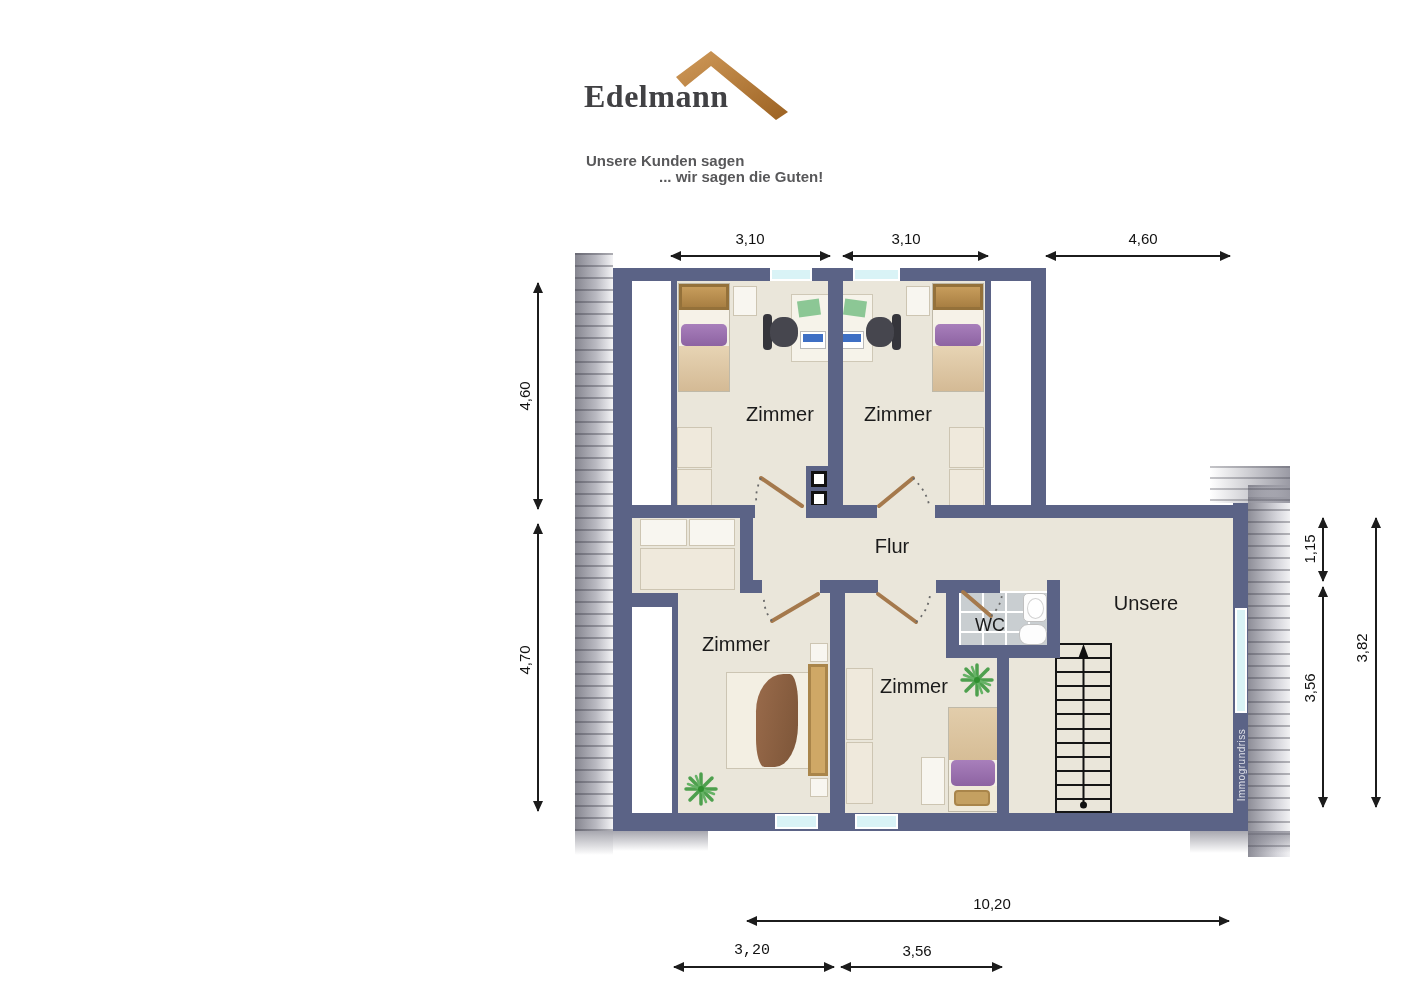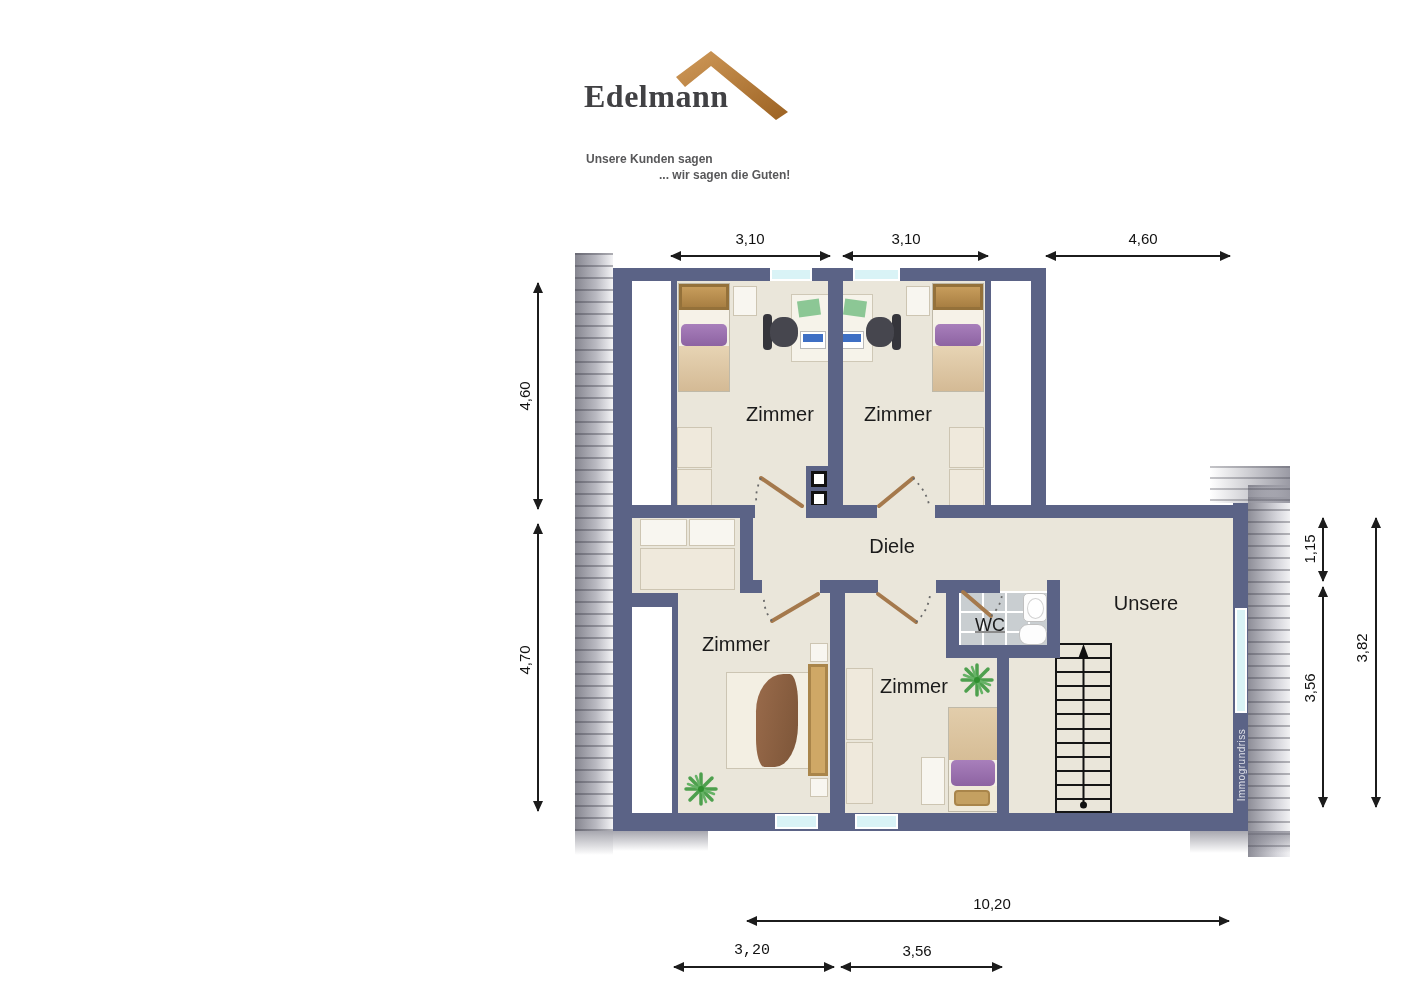--- a/index.html
+++ b/index.html
@@ -43,21 +43,21 @@
   .laptop-screen{position:absolute;left:2px;top:2px;right:2px;height:8px;background:#3e6fc4;}
   .stairs{position:absolute;border:2px solid #161616;background-image:repeating-linear-gradient(to bottom, transparent 0 12.1px, #161616 12.1px 14.1px);box-sizing:border-box;}
   .chimney-sq{position:absolute;width:16px;height:16px;background:#fff;border:3px solid #111;box-sizing:border-box;}
   .wc-tiles{position:absolute;background-color:#c9ced1;background-image:
       repeating-linear-gradient(to right,#ffffff 0 2px,transparent 2px 23px),
       repeating-linear-gradient(to bottom,#ffffff 0 2px,transparent 2px 20px);}
   .fixture{position:absolute;background:#fdfdfd;border:1px solid #c0c0c0;box-sizing:border-box;}
   .watermark{position:absolute;transform:translate(-50%,-50%) rotate(-90deg);font-size:10px;letter-spacing:.5px;color:rgba(255,255,255,.82);white-space:nowrap;}
   .brand-name{position:absolute;font-family:"Liberation Serif",serif;font-weight:bold;color:#414144;font-size:32px;letter-spacing:.5px;white-space:nowrap;}
   .brand-suffix{font-size:21px;}
-  .brand-tag{position:absolute;font-size:12px;font-weight:bold;color:#58585a;white-space:nowrap;}
+  .brand-tag{position:absolute;font-size:15px;font-weight:bold;color:#58585a;white-space:nowrap;}
   svg.overlay{position:absolute;left:0;top:0;pointer-events:none;}
 </style>
 </head>
 <body>
 
 <div id="canvas">
 
   <svg class="overlay" width="1416" height="1000">
     <defs>
       <linearGradient id="roofgrad" x1="0" y1="0" x2="1" y2="1">
@@ -224,22 +224,22 @@
       <line x1="-5" y1="-13" x2="5" y2="13" stroke="#66b366" stroke-width="2.5"></line>
       <line x1="-13" y1="-5" x2="13" y2="5" stroke="#66b366" stroke-width="2.5"></line>
       <circle cx="0" cy="0" r="3" fill="#2f8f2f" stroke="none"></circle>
     </g>
   </svg>
 
   <div class="room-label" style="left:780px;top:414px;">Zimmer</div>
   <div class="room-label" style="left:898px;top:414px;">Zimmer</div>
   <div class="room-label" style="left:736px;top:644px;">Zimmer</div>
   <div class="room-label" style="left:914px;top:686px;">Zimmer</div>
-  <div class="room-label" style="left:892px;top:546px;">Diele</div>
-  <div class="room-label" style="left:990px;top:625px;font-size:18px;text-decoration:underline;">WC</div>
+  <div class="room-label" style="left:892px;top:546px;">Flur</div>
+  <div class="room-label" style="left:990px;top:625px;font-size:18px;">WC</div>
   <div class="room-label" style="left:1146px;top:603px;">Unsere</div>
 
   <div class="dim-h" style="left:671px;top:255px;width:159px;"></div>
   <div class="dim-h" style="left:843px;top:255px;width:145px;"></div>
   <div class="dim-h" style="left:1046px;top:255px;width:184px;"></div>
   <div class="dim-label" style="left:750px;top:238px;">3,10</div>
   <div class="dim-label" style="left:906px;top:238px;">3,10</div>
   <div class="dim-label" style="left:1143px;top:238px;">4,60</div>
 
   <div class="dim-v" style="left:537px;top:283px;height:226px;"></div>

